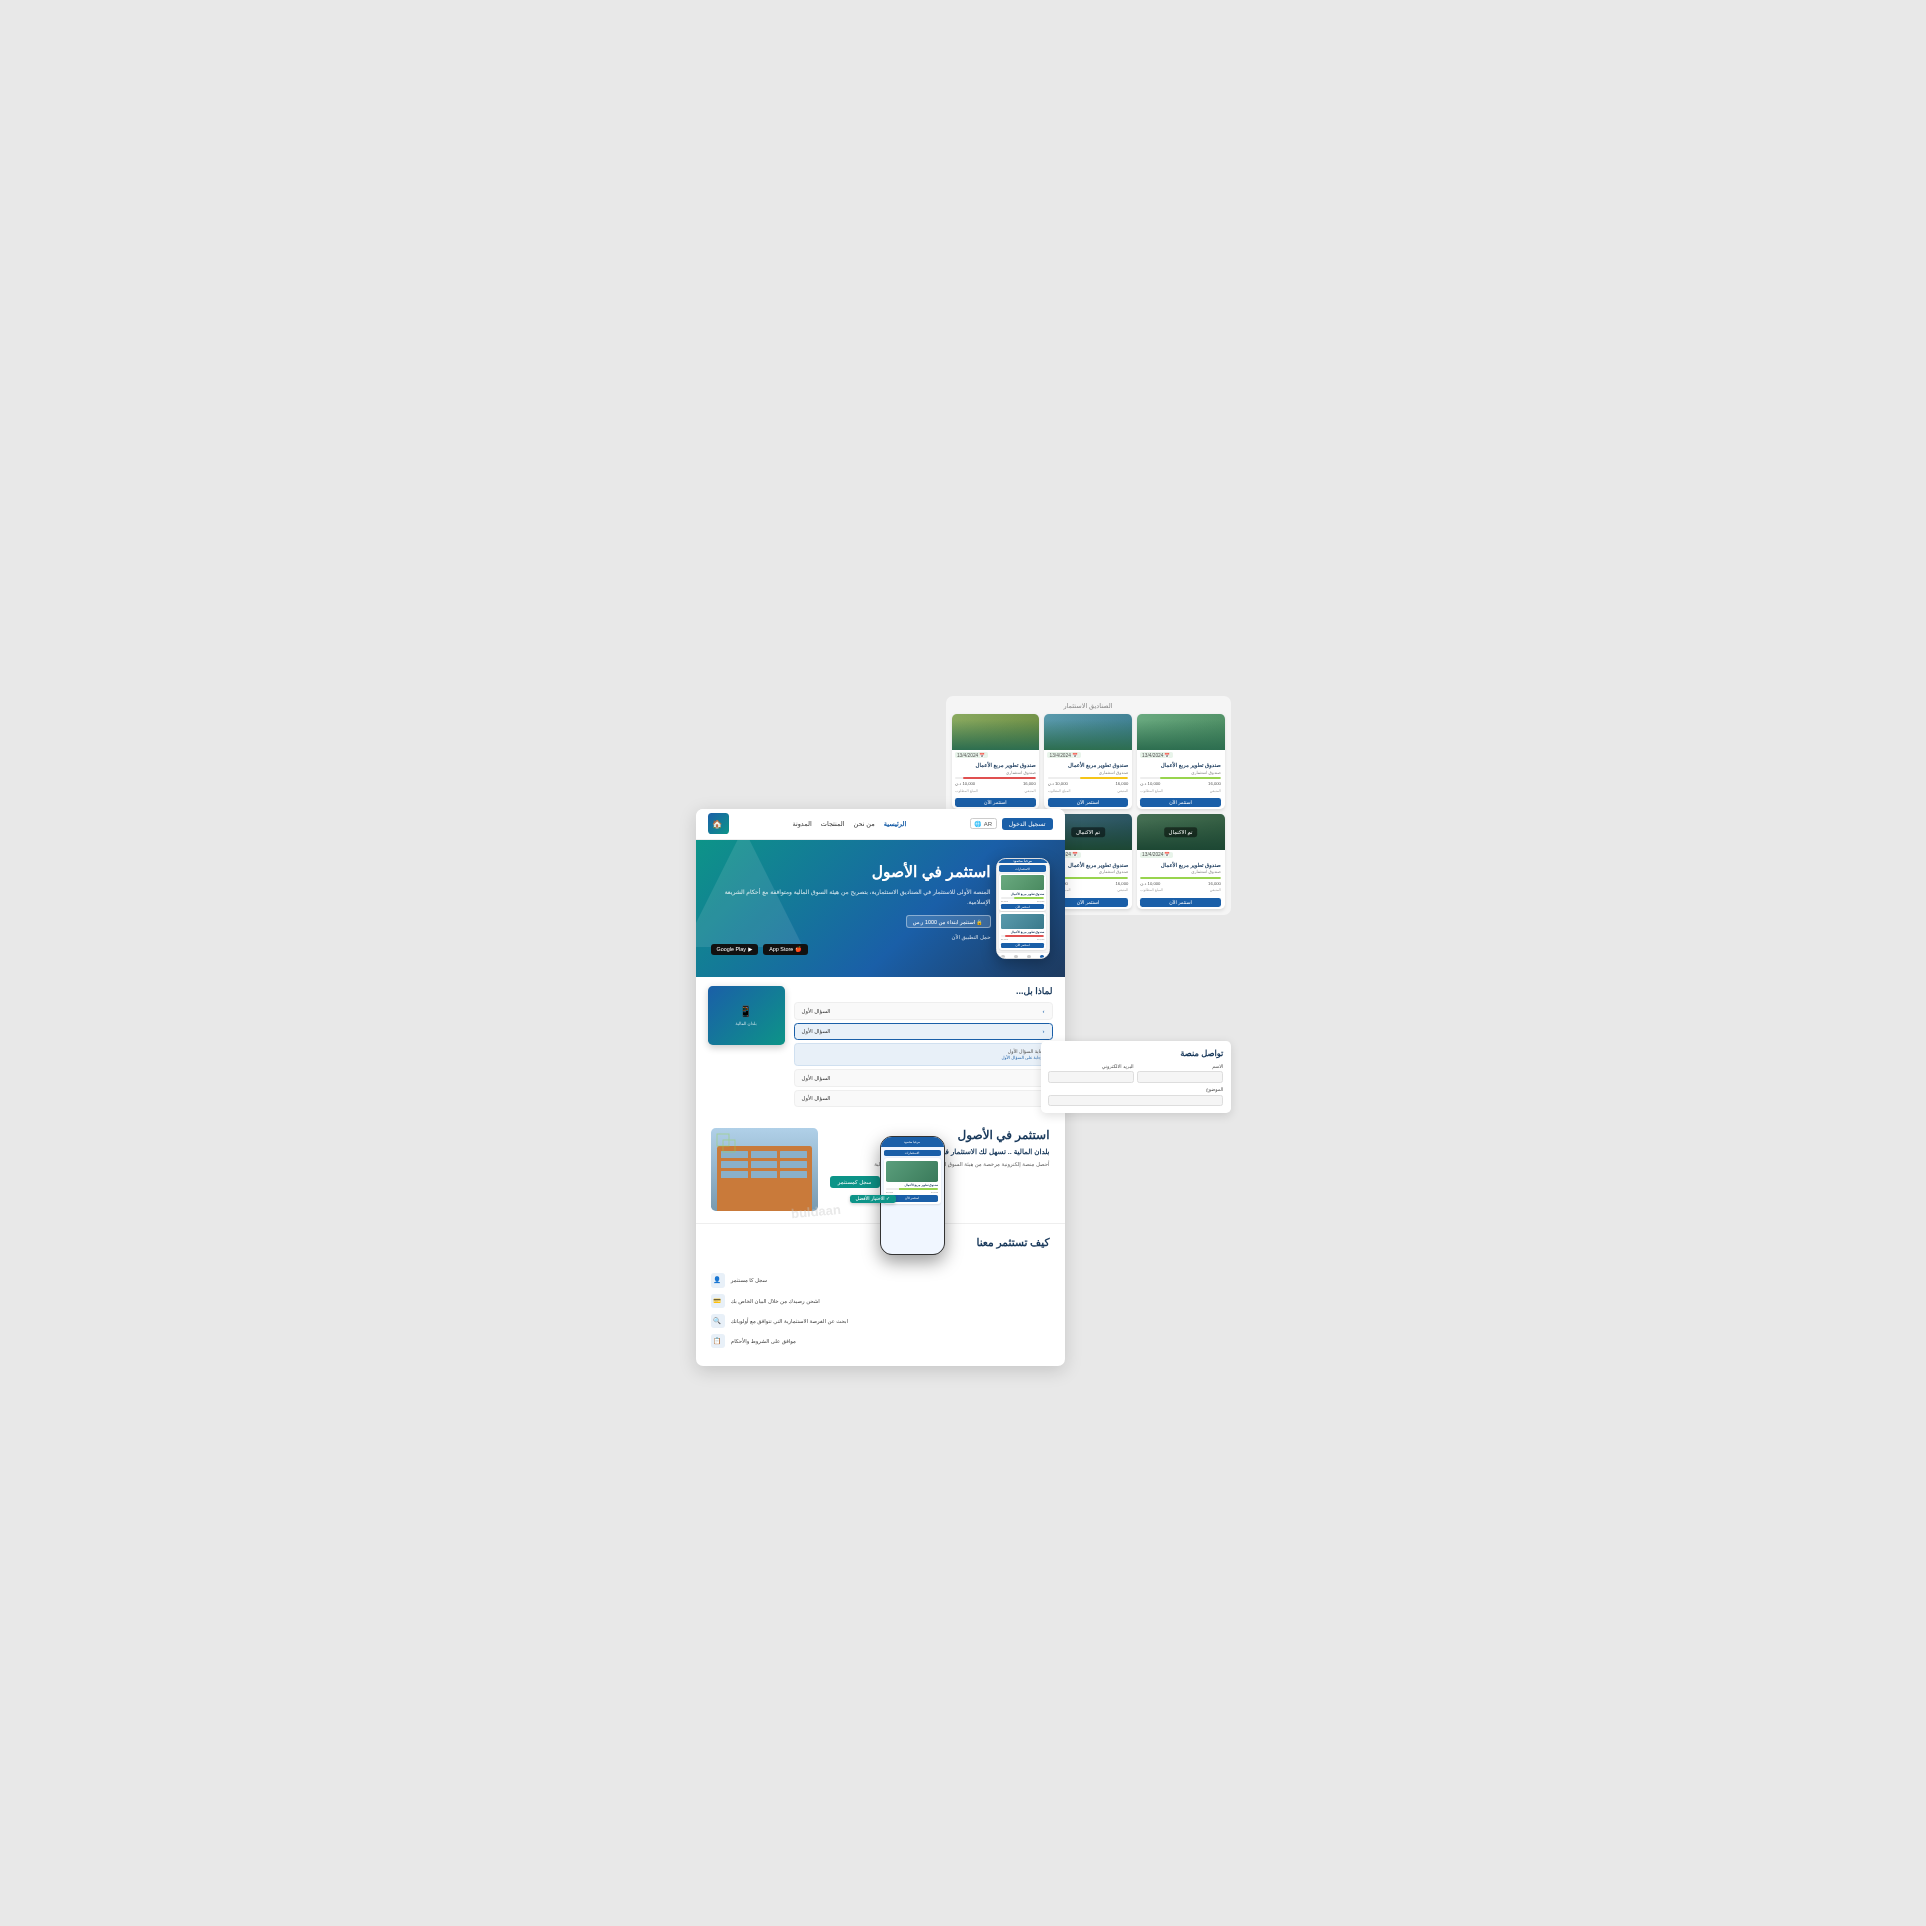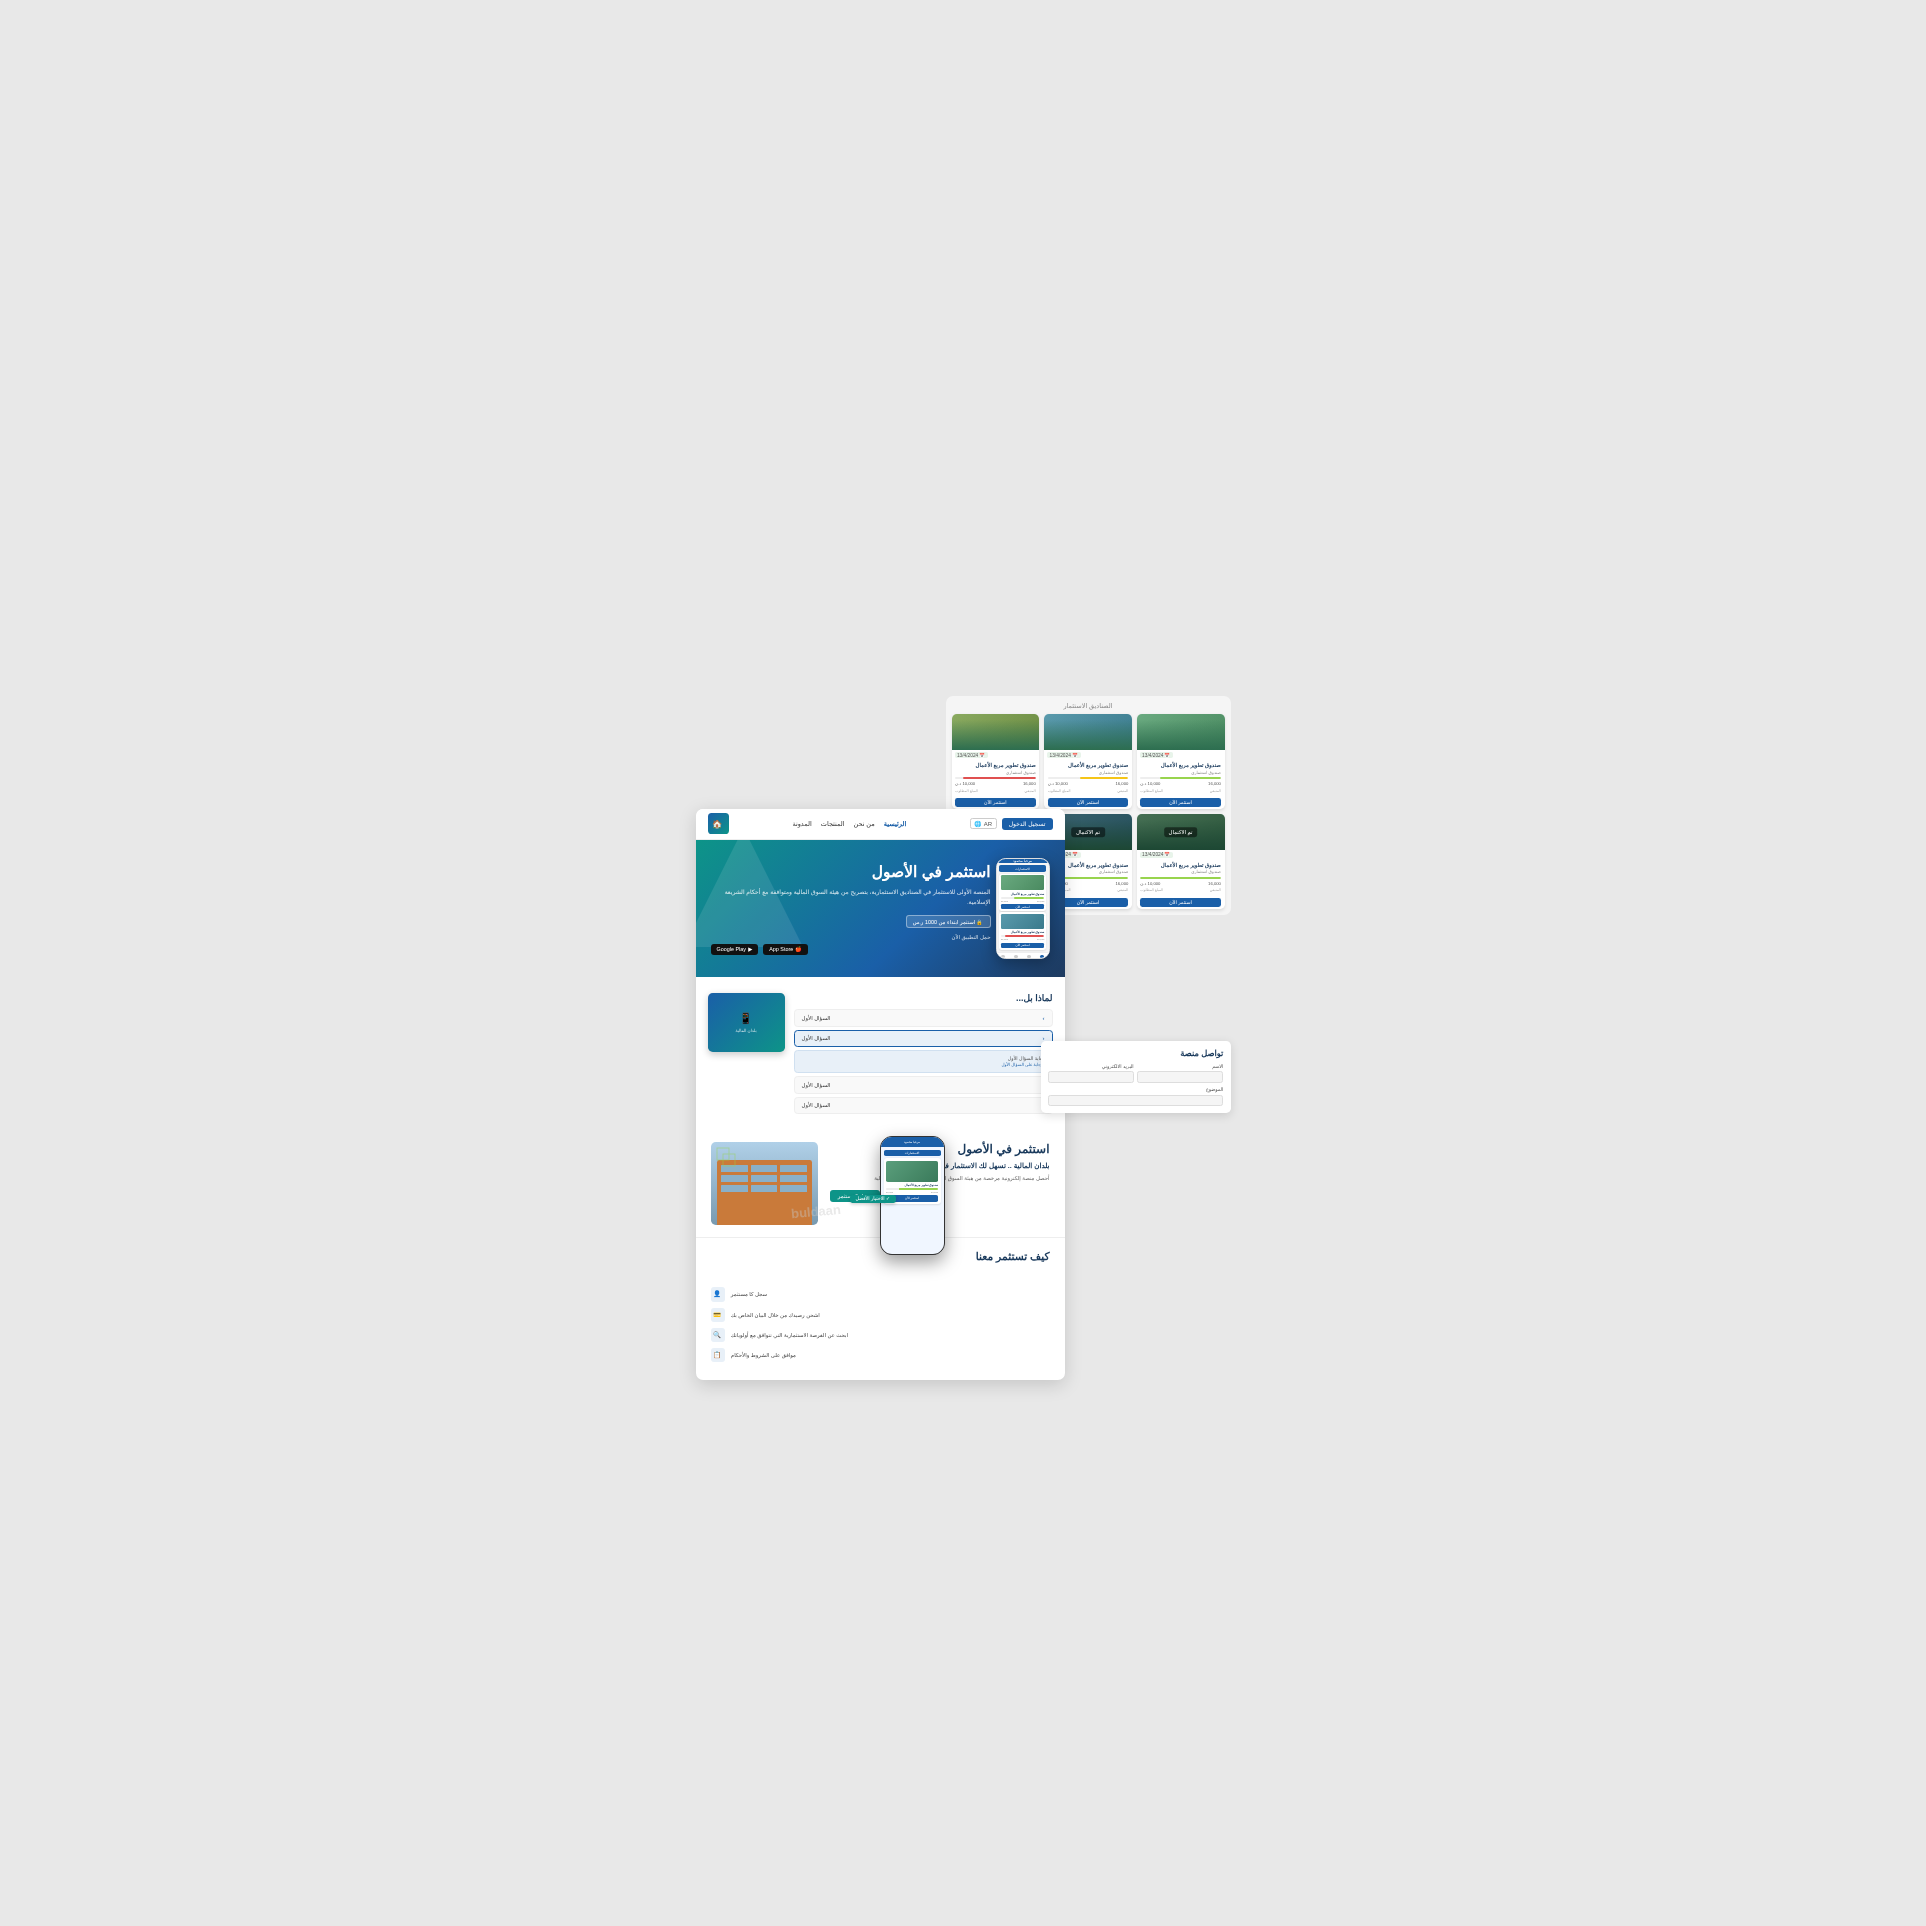--- a/index.html
+++ b/index.html
@@ -517,20 +517,21 @@
       direction: rtl;
       border-top: 0.6px solid #eee;
     }
 
     .how-title {
       font-size: 10.7px;
       font-weight: bold;
       color: #1a3a5c;
       text-align: right;
       margin-bottom: 24px;
+      font-family: Liberation Serif, serif;
     }
 
     .how-steps {
       list-style: none;
     }
 
     .how-step {
       display: flex;
       align-items: center;
       gap: 6px;
@@ -954,21 +955,21 @@
             <span>App Store</span>
           </div>
           <div class="google-play-btn">
             <span>▶</span>
             <span>Google Play</span>
           </div>
         </div>
       </div>
     </div>
 
-    <div style="padding: 16px 12px; direction:rtl; display:flex; gap:9px; align-items:flex-start;">
+    <div style="padding: 9px 12px; direction:rtl; display:flex; gap:9px; align-items:flex-start;">
       <div style="flex:1;">
         <div style="font-size:9px; font-weight:bold; color:#1a3a5c; margin-bottom:6px; text-align:right;">لماذا بل...</div>
         <div class="faq-list">
           <div class="faq-item">
             <span class="faq-arrow">›</span>
             <span>السؤال الأول</span>
           </div>
           <div class="faq-item active">
             <span class="faq-arrow">‹</span>
             <span>السؤال الأول</span>

